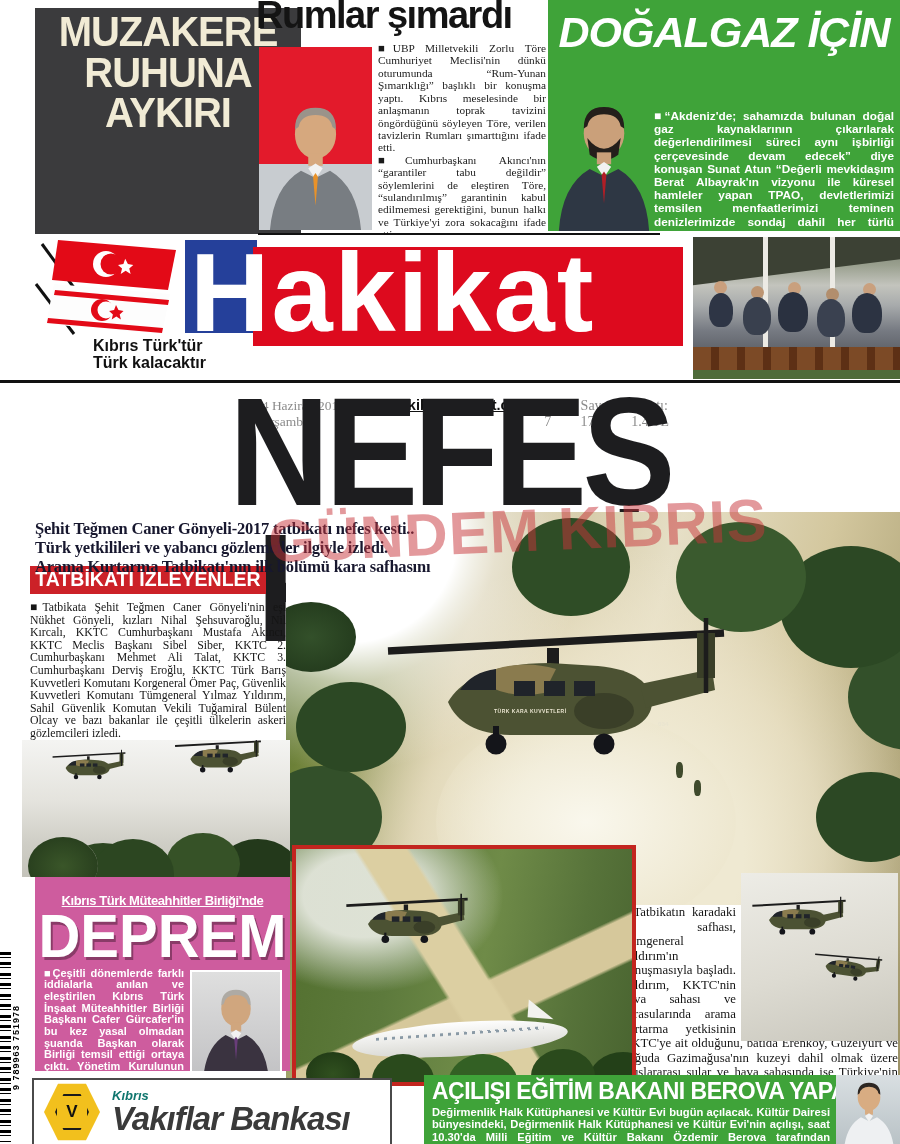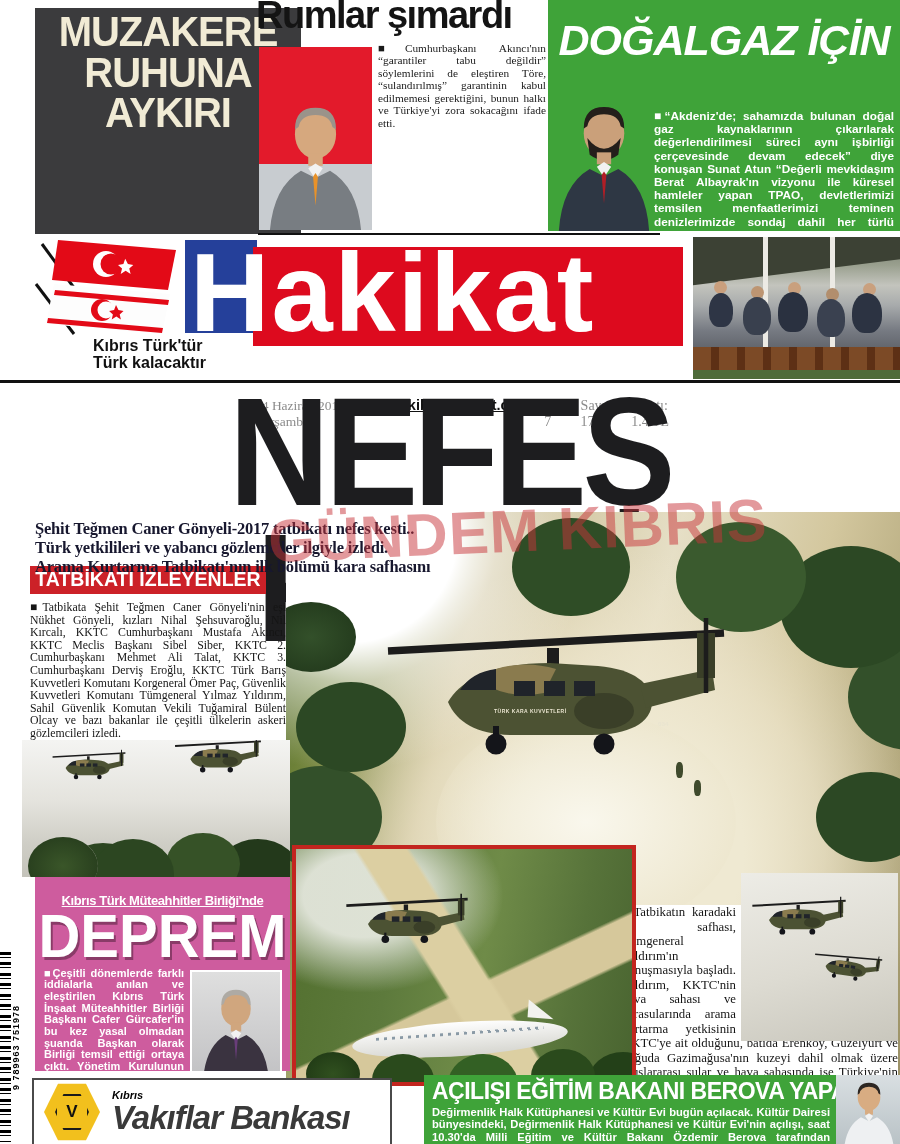--- a/index.html
+++ b/index.html
@@ -15,21 +15,21 @@
 
   
   #tm-head{left:256px;top:-6px;width:292px;font-size:38px;font-weight:900;color:#141414;letter-spacing:-1.5px;}
   #tm-photo{left:259px;top:47px;width:113px;height:183px;background:linear-gradient(180deg,#e31a2b 0 64%,#c8ccd0 64% 100%);overflow:hidden;}
   #tm-photo svg{position:absolute;left:-4px;bottom:-6px;width:121px;height:150px;}
   #tm-text{left:378px;top:42px;width:168px;height:192px;font-family:"Liberation Serif",serif;
            font-size:11.3px;line-height:1.1;text-align:justify;color:#1a1a1a;overflow:hidden;}
 
   
   #tr{left:548px;top:0;width:352px;height:231px;background:#3fa339;color:#fff;overflow:hidden;}
-  .tr-h1{font-weight:900;font-style:italic;font-size:43px;line-height:.95;text-align:center;letter-spacing:-1px;padding-top:20px;}
+  .tr-h1{font-weight:900;font-style:italic;font-size:43px;line-height:.95;text-align:center;letter-spacing:-1px;padding-top:12px;}
   .tr-h2{font-weight:900;font-style:italic;font-size:50px;line-height:.92;text-align:right;padding-right:10px;letter-spacing:-1px;}
   #tr-body{position:absolute;left:106px;top:110px;width:240px;font-size:11.8px;font-weight:700;
            line-height:1.12;text-align:justify;}
   #tr-photo{position:absolute;left:-8px;top:88px;width:128px;height:143px;}
   #tr-photo svg{width:100%;height:100%;}
 
   
   #rule-a{left:258px;top:233px;width:402px;height:2px;background:#111;}
   #flags{left:28px;top:238px;width:165px;height:100px;}
   #slogan{left:48px;top:337px;font-weight:800;font-size:16px;line-height:1.08;color:#111;margin-left:45px;}
@@ -139,21 +139,21 @@
         text-align:center;letter-spacing:1px;}
   #bank{left:32px;top:1078px;width:356px;height:64px;border:2px solid #4a4a4a;background:#fff;
         display:flex;align-items:center;z-index:8;}
   .hex{width:56px;height:60px;margin-left:10px;position:relative;flex:0 0 auto;
        background:#f2c01d;clip-path:polygon(25% 3%,75% 3%,100% 50%,75% 97%,25% 97%,0 50%);
        display:flex;align-items:center;justify-content:center;}
   .hex-inner{width:30px;height:32px;background:#f2c01d;border:2.5px solid #1a1a1a;
        clip-path:polygon(25% 0,75% 0,100% 50%,75% 100%,25% 100%,0 50%);
        display:flex;align-items:center;justify-content:center;font-weight:900;font-size:17px;color:#111;}
   .bank-text{margin-left:12px;}
-  .bank-small{font-style:italic;font-weight:800;font-size:11px;color:#000000;line-height:1;}
+  .bank-small{font-style:italic;font-weight:800;font-size:13px;color:#0f766e;line-height:1;}
   .bank-large{font-style:italic;font-weight:800;font-size:33px;color:#3a3a3a;line-height:1;letter-spacing:-1px;}
   #banner{left:424px;top:1075px;width:476px;height:69px;background:#3fa339;color:#fff;overflow:hidden;z-index:8;}
   .ban-title{font-size:23px;font-weight:900;letter-spacing:-.5px;padding:3px 0 0 8px;white-space:nowrap;}
   .ban-body{font-size:11.2px;font-weight:700;line-height:1.1;padding:1px 70px 0 8px;text-align:justify;}
   .ban-photo{position:absolute;right:0;top:0;width:64px;height:69px;overflow:hidden;
        background:linear-gradient(#d9dfe2,#b9c2c6);}
   .ban-photo svg{position:absolute;left:-12px;bottom:-8px;width:90px;height:80px;}
 </style>
 </head>
 <body>
@@ -197,20 +197,21 @@
   </div>
 </div>
 
 <div class="abs" id="tm-head">Rumlar şımardı</div>
 <div class="abs" id="tm-photo">
   <svg viewBox="0 0 100 120" style="--skin:#d6a87e;--hair:#9a938a;--suit:#787d82;--tie:#e8922a;">
       <use href="#portrait"></use>
     </svg>
 </div>
 <div class="abs" id="tm-text">
+  <div>■UBP Milletvekili Zorlu Töre Cumhuriyet Meclisi'nin dünkü oturumunda “Rum-Yunan Şımarıklığı” başlıklı bir konuşma yaptı. Kıbrıs meselesinde bir anlaşmanın toprak tavizini öngördüğünü söyleyen Töre, verilen tavizlerin Rumları şımarttığını ifade etti.</div>
   <div>■Cumhurbaşkanı Akıncı'nın “garantiler tabu değildir” söylemlerini de eleştiren Töre, “sulandırılmış” garantinin kabul edilmemesi gerektiğini, bunun halkı ve Türkiye'yi zora sokacağını ifade etti.</div>
 </div>
 
 <div class="abs" id="tr">
   <div class="tr-h1">DOĞALGAZ İÇİN</div>
   <div id="tr-photo">
     <svg viewBox="0 0 100 120" style="--skin:#caa07a;--hair:#241f1b;--beard:#241f1b;--suit:#2e3744;--tie:#b01e26;">
         <use href="#portrait"></use>
       </svg>
   </div>

